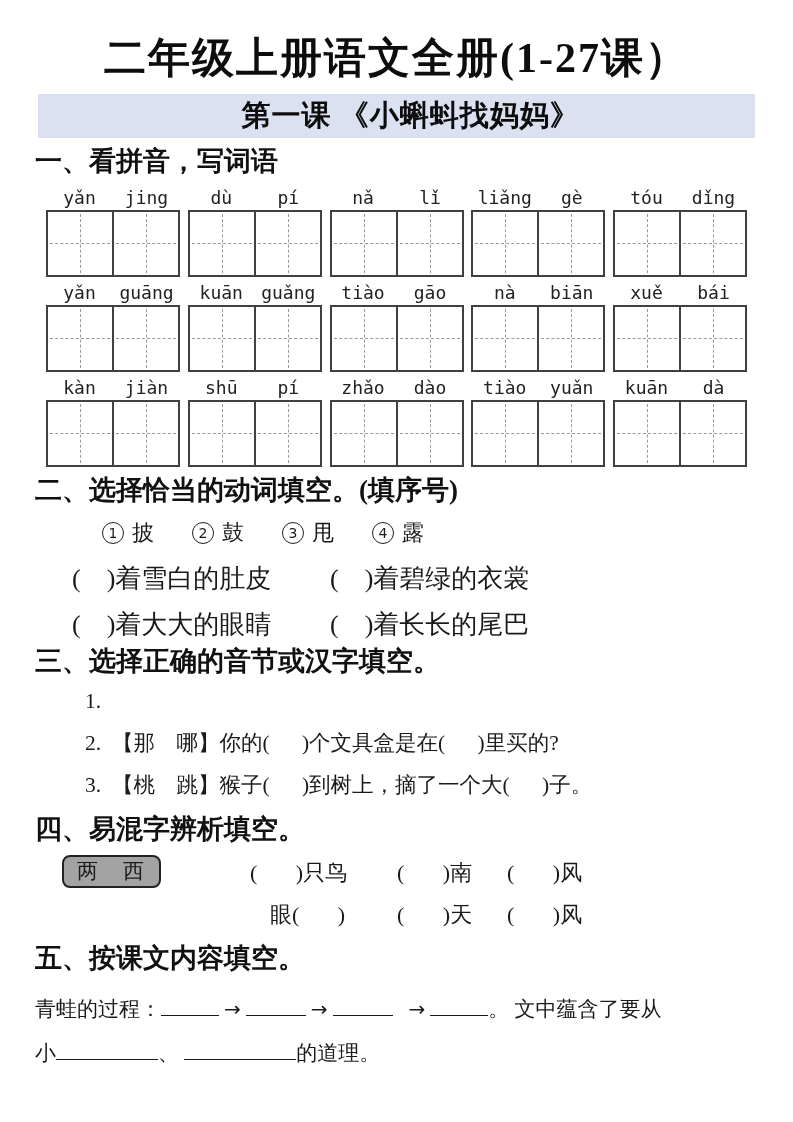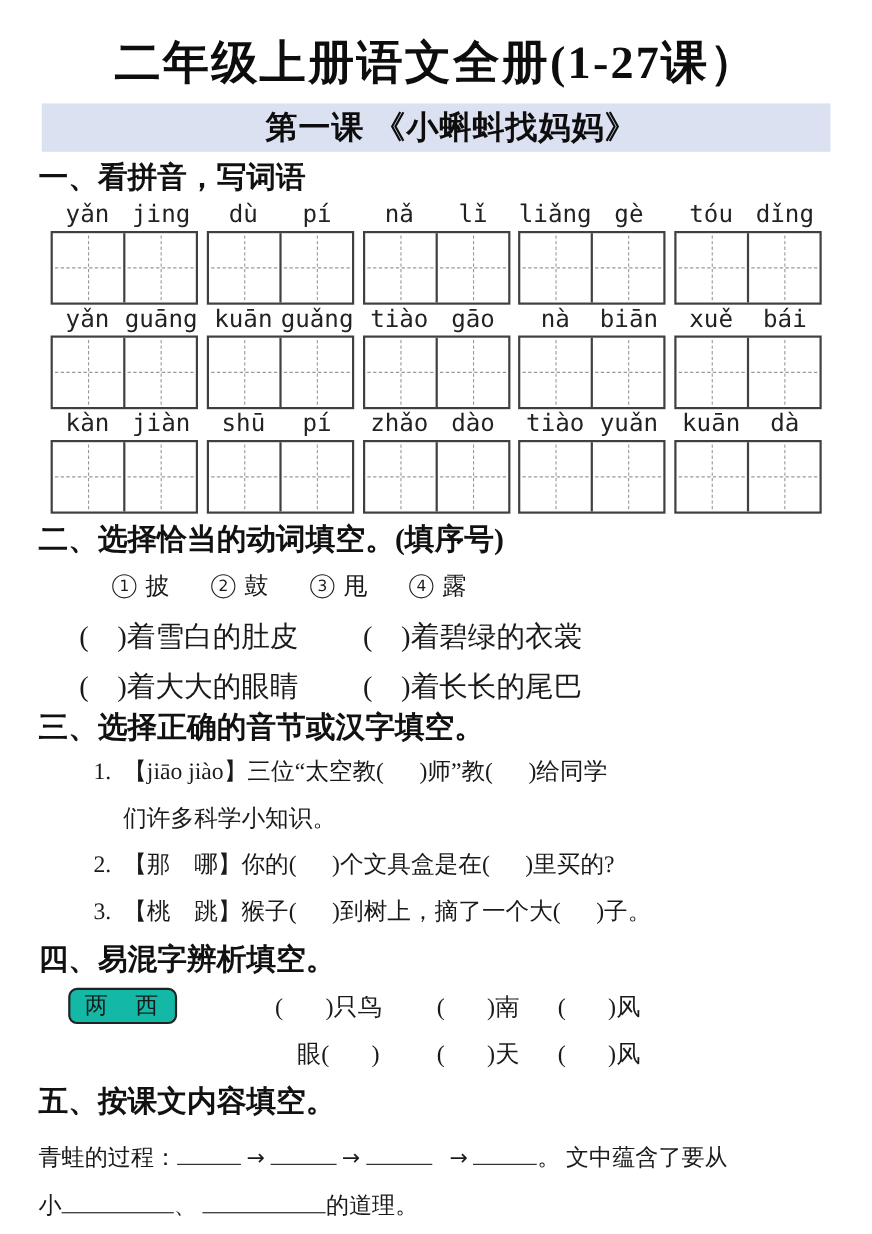--- a/index.html
+++ b/index.html
@@ -24,21 +24,21 @@
   
   .sec-h {
     margin-top:7px; font-size:27px; font-weight:700; line-height:1.2; color:#111;
   }
 
   
   .py-grid { margin:7px 11px 0; }
   .py-row { display:flex; justify-content:space-between; margin-bottom:3px; }
   .py-group { width:134px; }
   .py-syl { display:flex; height:25px; align-items:flex-end; padding-bottom:2px;
-    font-family:"DejaVu Sans Mono", monospace; font-size:22px; color:#222; }
+    font-family:"DejaVu Sans Mono", monospace; font-size:18px; color:#222; }
   .py-syl span { flex:1; text-align:center; }
   .writebox { display:flex; height:67px; border:2px solid #404040; background:#fff; }
   .cell { flex:1; position:relative; }
   .cell + .cell { border-left:2px solid #404040; }
   .cell::before { content:""; position:absolute; left:50%; top:2px; bottom:2px; border-left:1px dashed #999; }
   .cell::after  { content:""; position:absolute; top:50%; left:2px; right:2px; border-top:1px dashed #999; }
 
   
   .s2-options { margin:12px 0 0 67px; display:flex; gap:38px; font-size:22px; align-items:center; }
   .opt { display:inline-flex; align-items:center; }
@@ -55,21 +55,21 @@
   
   .s3-items { margin:10px 0 0 50px; font-size:21.5px; }
   .s3-item { display:flex; margin-bottom:14px; line-height:28px; }
   .inum { width:27px; flex:0 0 auto; }
   .itext2 { margin-top:15px; }
 
   
   .s4-row { position:relative; margin:9px 0 0 27px; height:33px; }
   .hintbox {
     display:inline-block; border:2px solid #222; border-radius:8px;
-    padding:0 13px; font-size:21px; line-height:29px; letter-spacing:2px; background:#14b8a6;
+    padding:0 13px; font-size:21px; line-height:29px; letter-spacing:2px; background:#a3a3a3;
   }
   .s4-blank { position:absolute; top:3px; font-size:22px; }
 
   
   .s5-para { margin-top:13px; font-size:21px; line-height:44px; }
   .s5-line { white-space:nowrap; }
   .indent { text-indent:2em; }
   .ul { display:inline-block; border-bottom:1.5px solid #1a1a1a; height:18px; vertical-align:baseline; }
   .arrow { font-family:"DejaVu Sans", sans-serif; padding:0 5px; font-size:20px; }
 </style>
@@ -273,24 +273,20 @@
     <span class="pre">(    )着碧绿的衣裳</span>
     <span class="pre">(    )着大大的眼睛</span>
     <span class="pre">(    )着长长的尾巴</span>
   </div>
 
   <h2 class="sec-h">三、选择正确的音节或汉字填空。</h2>
 
   <div class="s3-items">
     <div class="s3-item">
       <span class="inum">1.</span>
-      <span>
-        <span class="pre">【jiāo jiào】三位“太空教(      )师”教(      )给同学</span>
-        <div class="itext2">们许多科学小知识。</div>
-      </span>
     </div>
     <div class="s3-item">
       <span class="inum">2.</span>
       <span class="pre">【那　哪】你的(      )个文具盒是在(      )里买的?</span>
     </div>
     <div class="s3-item">
       <span class="inum">3.</span>
       <span class="pre">【桃　跳】猴子(      )到树上，摘了一个大(      )子。</span>
     </div>
   </div>

